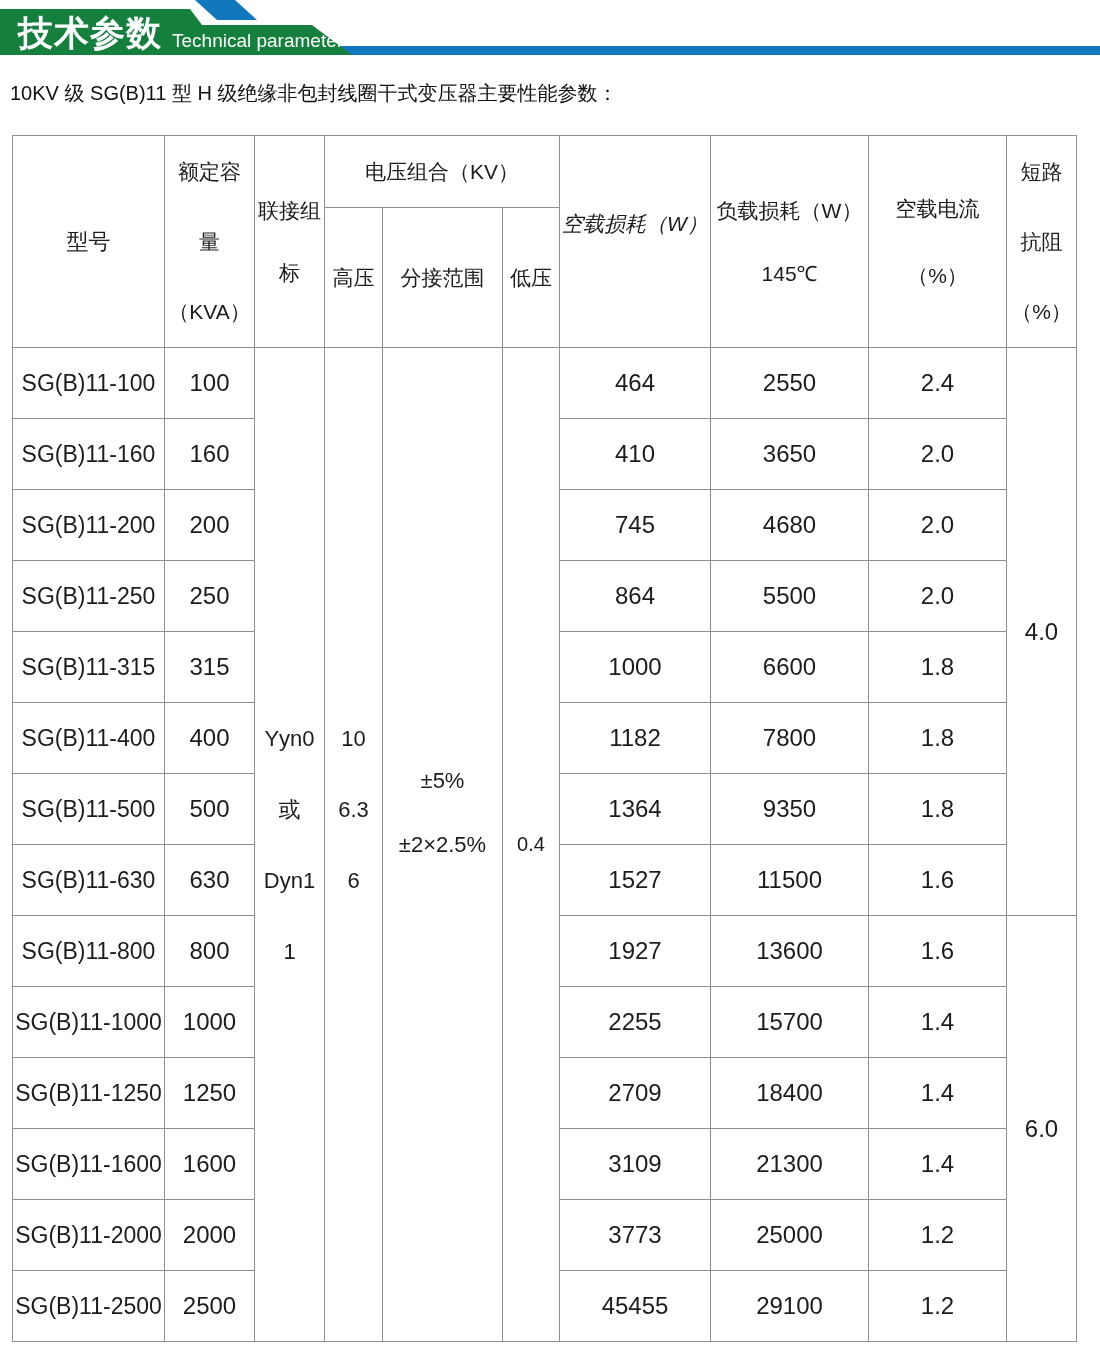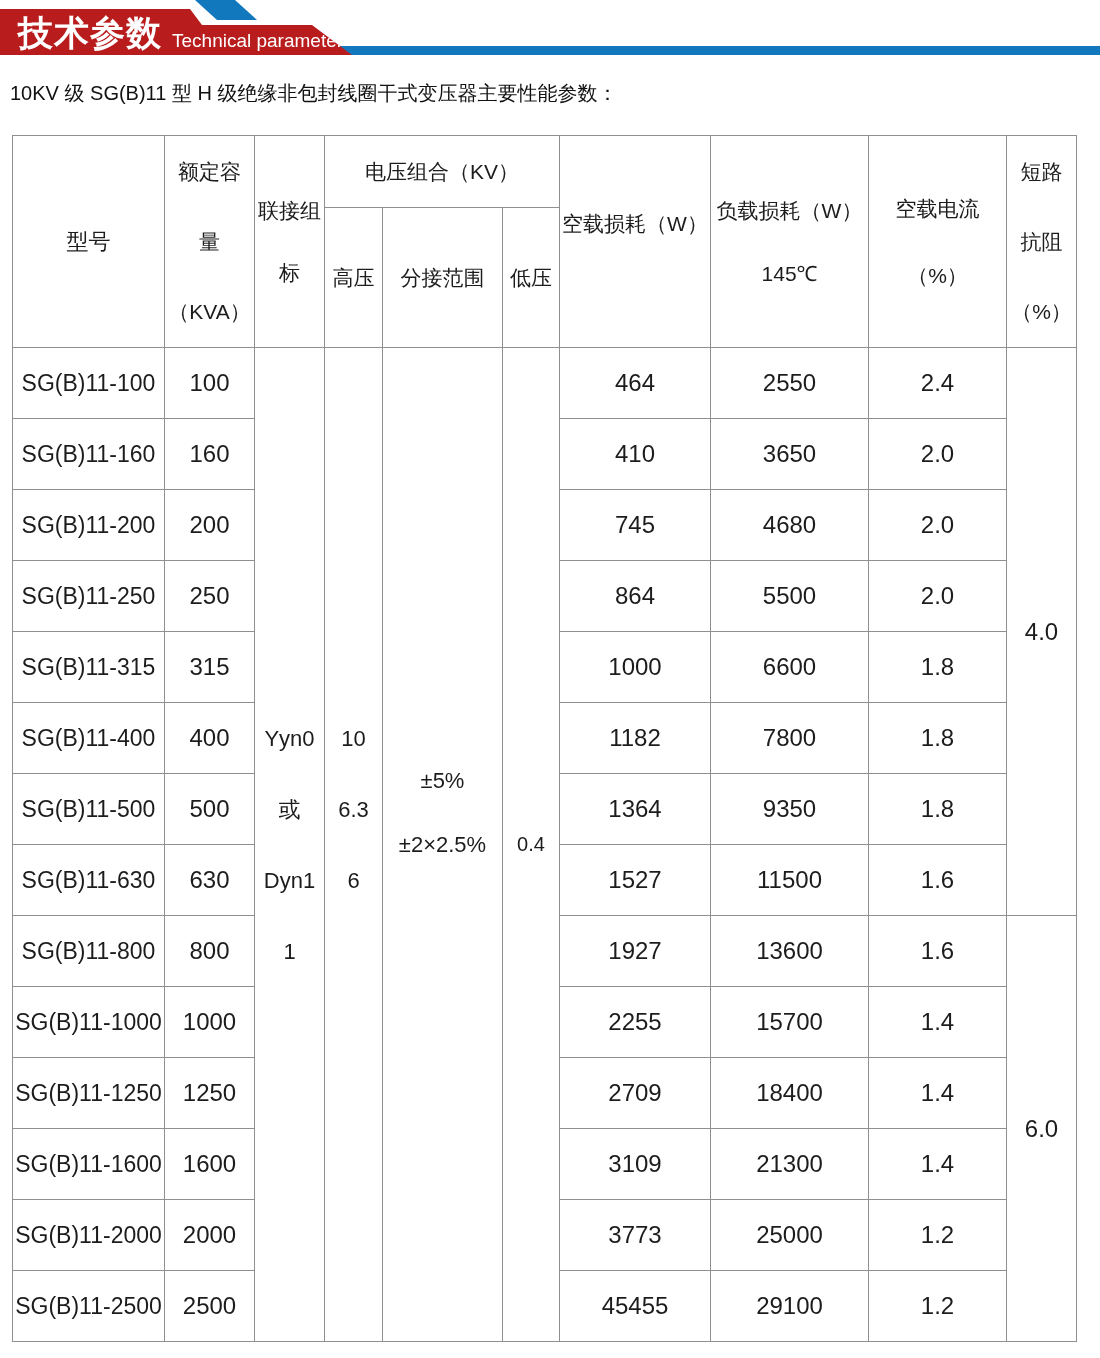--- a/index.html
+++ b/index.html
@@ -23,39 +23,39 @@
   table{border-collapse:collapse;table-layout:fixed;margin-left:12px;width:1064px;}
   th,td{border:1px solid #8f8f8f;text-align:center;vertical-align:middle;padding:0;font-weight:normal;}
   .pre{white-space:pre-line;}
   tr.h1{height:72px;}
   tr.h2{height:140px;}
   tbody tr{height:71px;}
   th{font-size:21px;color:#1c1c1c;}
   th.h-model{font-size:22px;}
   th.h-capacity{line-height:70px;}
   th.h-connection{line-height:62px;}
-  th.h-nll{vertical-align:top;padding-top:75px;line-height:26px;}
+  th.h-nll{vertical-align:top;padding-top:75px;line-height:26px;font-style:italic;}
   th.h-ll{line-height:63px;}
   th.h-nlc{line-height:67px;}
   th.h-imp{line-height:70px;}
   td.c-model{font-size:23px;}
   td.c-num{font-size:24px;}
   td.c-conn{font-size:22px;line-height:71px;}
   td.c-hv{font-size:22px;line-height:71px;padding-bottom:71px;margin-left:20px;}
   td.c-tap{font-size:22px;line-height:64px;padding-bottom:64px;}
   td.c-lv{font-size:20px;}
   td.c-imp{font-size:24px;}
 </style>
 </head>
 <body>
 
 <div class="banner">
   <div class="banner-strip" style="background:#1178BD"></div>
   <div class="banner-accent" style="background:#1178BD"></div>
-  <div class="banner-band" style="background:#b91c1c">
+  <div class="banner-band" style="background:#15803d">
     <span class="banner-title">技术参数</span>
     <span class="banner-sub">Technical parameter</span>
   </div>
 </div>
 
 <div class="intro">10KV 级 SG(B)11 型 H 级绝缘非包封线圈干式变压器主要性能参数：</div>
 
 <table>
   <colgroup>
     <col style="width:152px">

